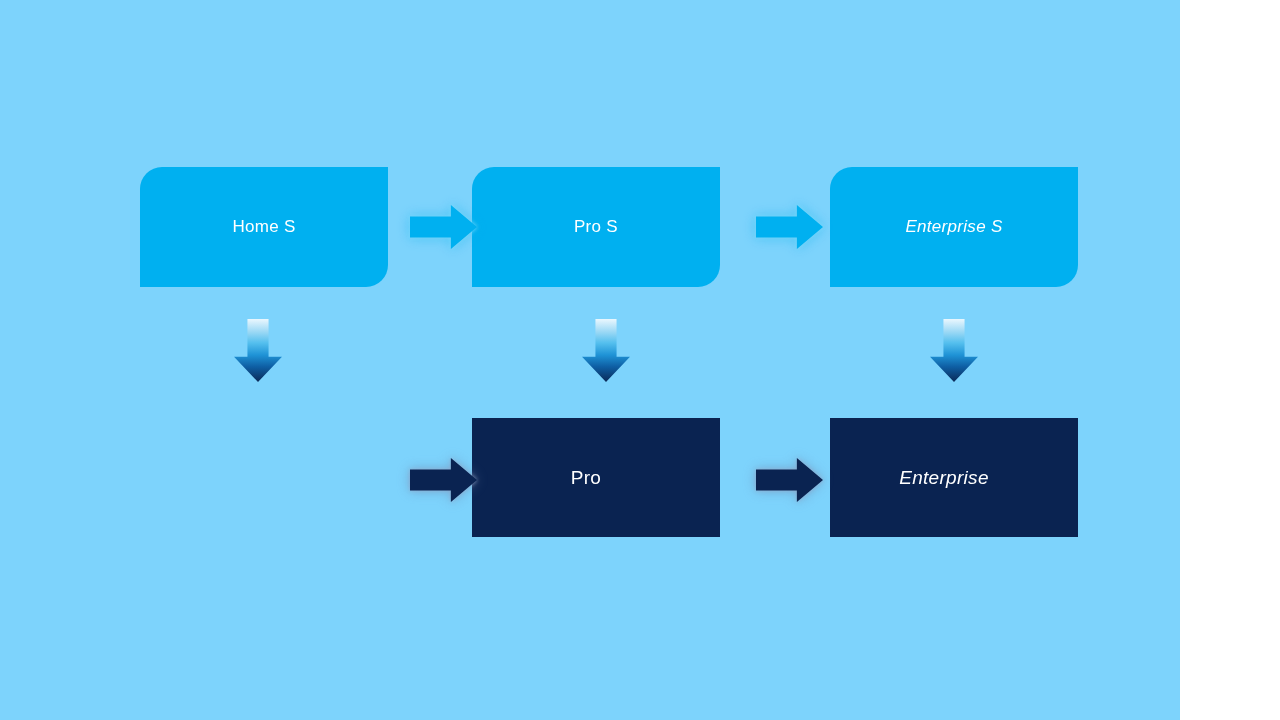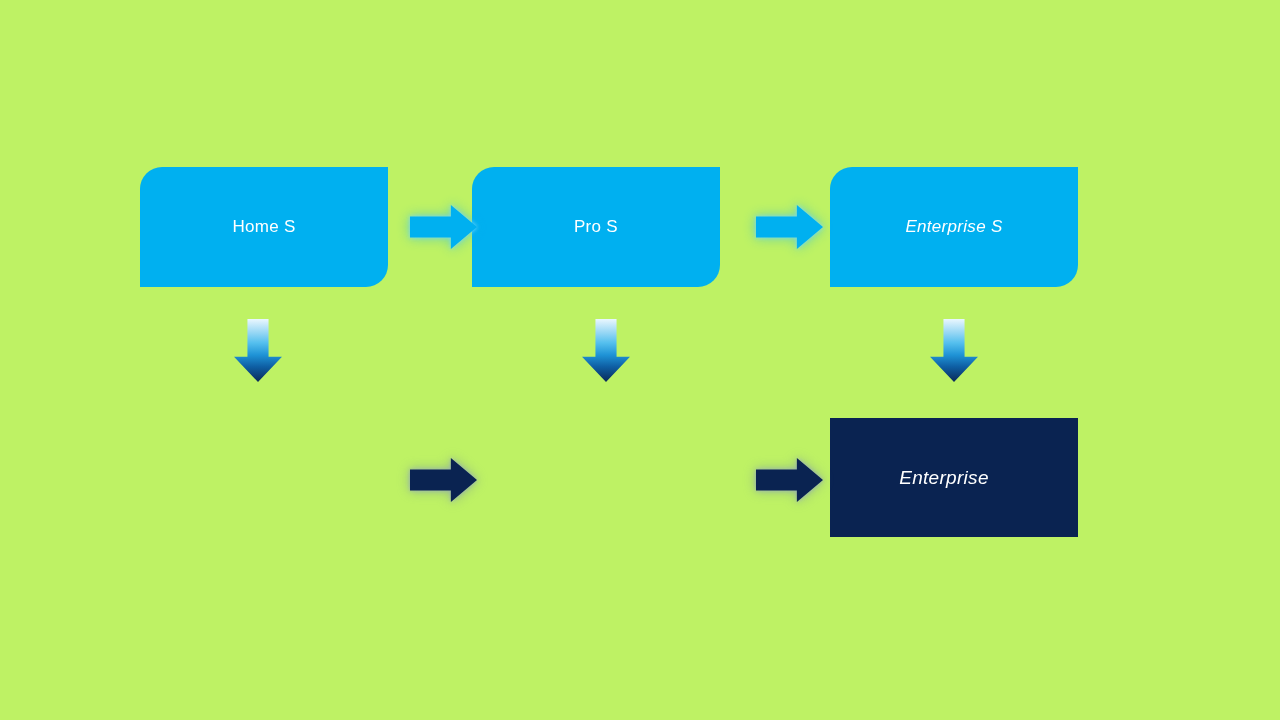--- a/index.html
+++ b/index.html
@@ -3,23 +3,23 @@
 <meta charset="utf-8">
 <style>
   html, body {
     margin: 0;
     padding: 0;
     background: #ffffff;
     font-family: "Liberation Sans", "DejaVu Sans", sans-serif;
   }
   .canvas {
     position: relative;
-    width: 1280px;
+    width: 1180px;
     height: 720px;
-    background: #bef264;
+    background: #7dd3fc;
     overflow: hidden;
   }
 
   
   .box {
     position: absolute;
     width: 248px;
     display: flex;
     align-items: center;
     justify-content: center;
@@ -116,20 +116,23 @@
   <div class="down-wrap dcol1">
     <div class="down-arrow"></div>
   </div>
   <div class="down-wrap dcol2">
     <div class="down-arrow"></div>
   </div>
   <div class="down-wrap dcol3">
     <div class="down-arrow"></div>
   </div>
 
+  <div class="box bottom col2">
+    <span class="label">Pro</span>
+  </div>
   <div class="box bottom col3">
     <span class="label">Enterprise</span>
   </div>
 
   <div class="arrow-wrap glow-navy bottom-arrow gap1">
     <div class="right-arrow navy"></div>
   </div>
   <div class="arrow-wrap glow-navy bottom-arrow gap2">
     <div class="right-arrow navy"></div>
   </div>

